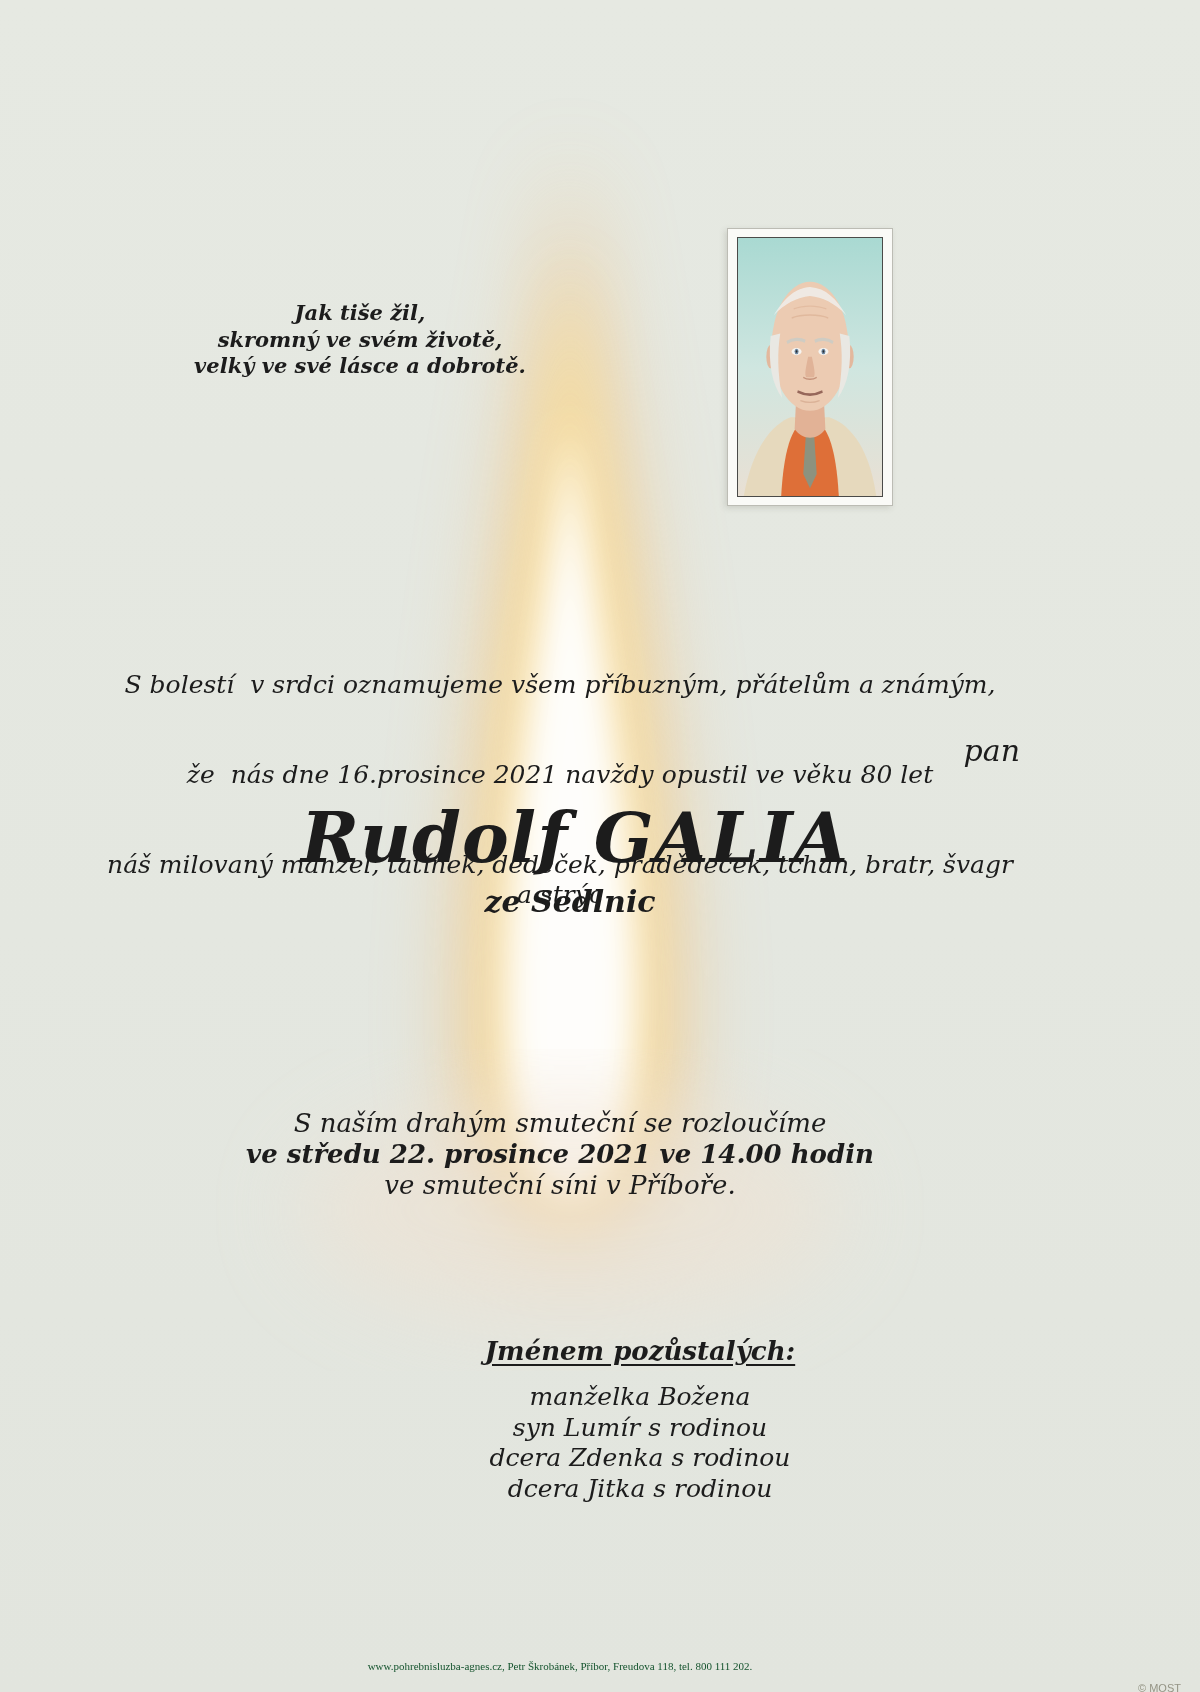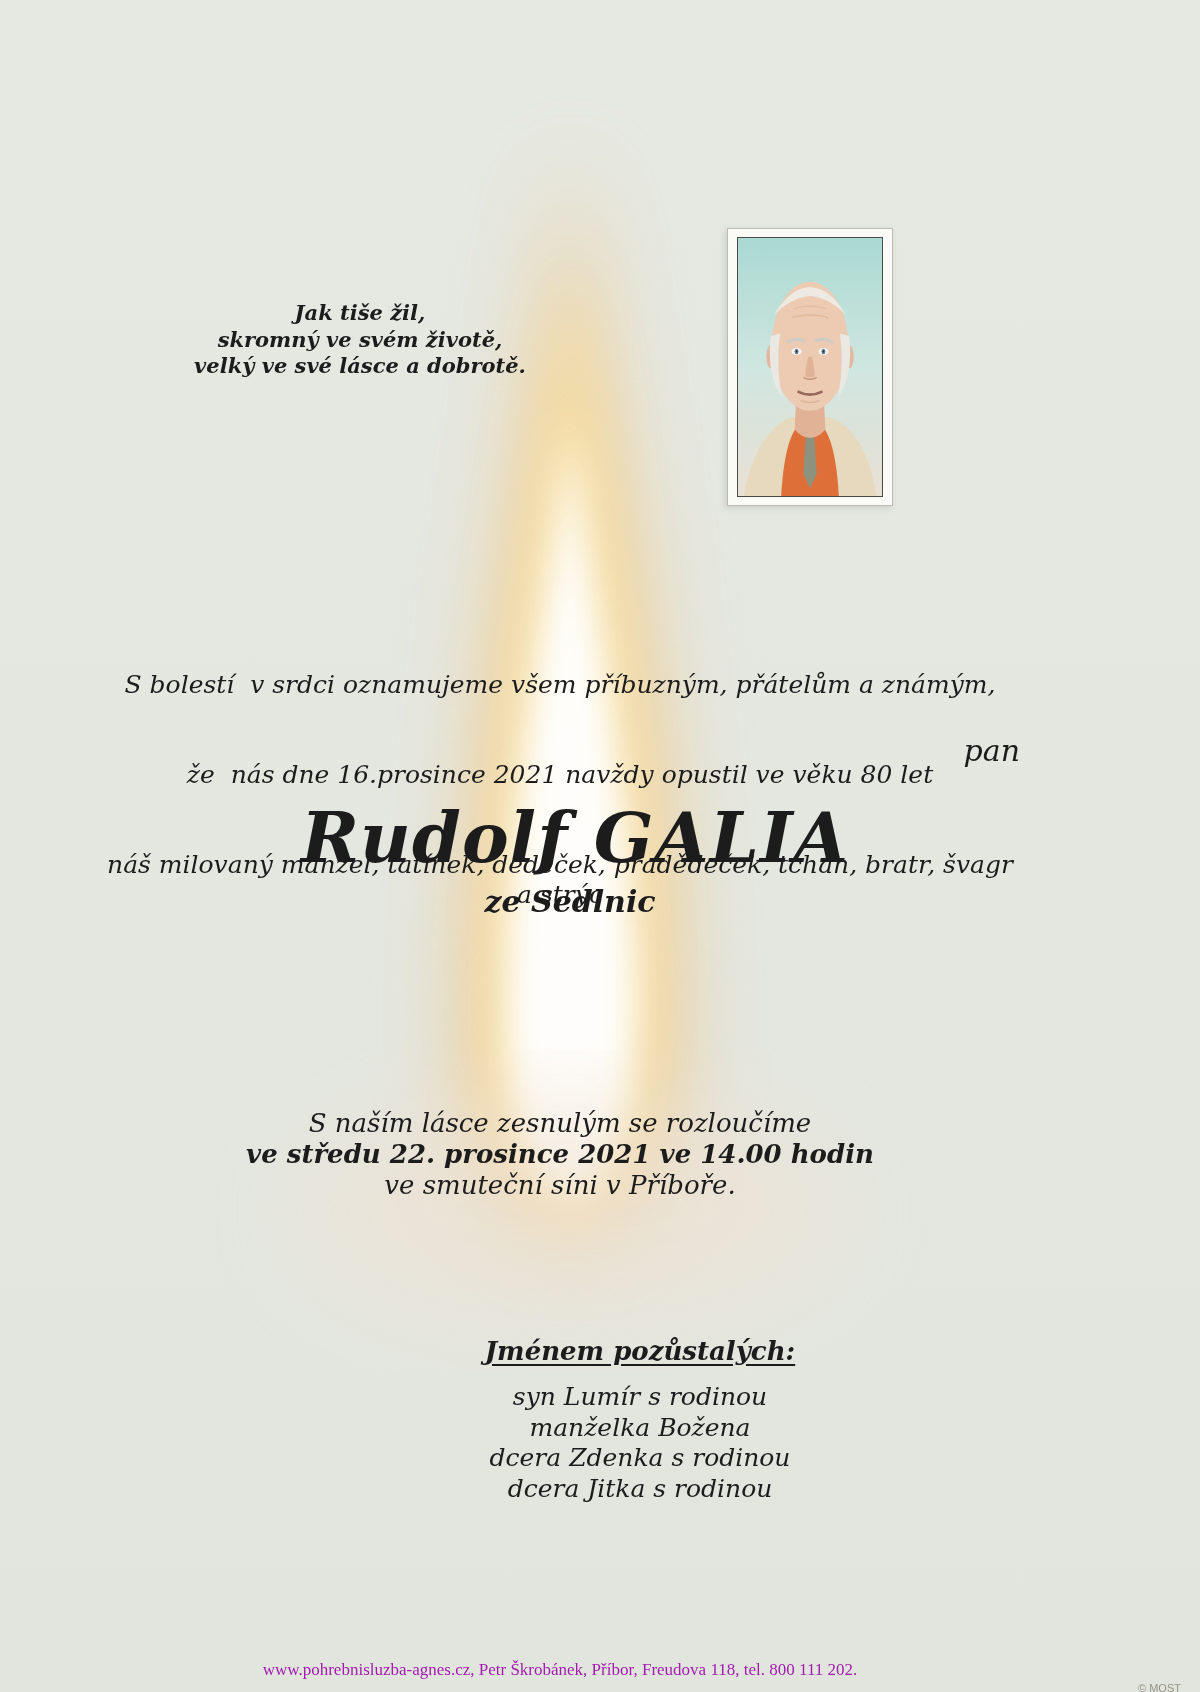--- a/index.html
+++ b/index.html
@@ -38,21 +38,21 @@
 
   #honorific{left:100px;top:733px;width:920px;font-size:30px;text-align:right;}
   #deceased-name{left:100px;top:796px;width:950px;font-size:70px;letter-spacing:1px;}
   #origin{left:100px;top:884px;width:940px;font-size:30px;}
 
   #farewell{left:100px;top:1108px;width:920px;font-size:26px;line-height:31px;}
 
   #survivors-heading{left:340px;top:1336px;width:600px;font-size:26px;text-decoration:underline;text-underline-offset:4px;}
   #survivors-list{left:340px;top:1382px;width:600px;font-size:25px;line-height:30.5px;}
 
-  #footer-line{left:160px;top:1660px;width:800px;font-size:17px;color:#a21caf;
+  #footer-line{left:160px;top:1660px;width:800px;font-size:11px;color:#14532d;
     font-family:"Liberation Serif","DejaVu Serif",serif;}
 
   #watermark{left:1138px;top:1682px;font-size:11px;color:rgba(135,134,118,0.85);
     font-family:"Liberation Sans","DejaVu Sans",sans-serif;}
 </style>
 </head>
 <body>
 
 <div class="abs" id="flame">
   <svg width="1200" height="1692" viewBox="0 0 1200 1692">
@@ -144,28 +144,28 @@
   <div>náš milovaný manžel, tatínek, dědeček, pradědeček, tchán, bratr, švagr a strýc</div>
 </div>
 
 <div class="abs ctr it" id="honorific">pan</div>
 
 <div class="abs ctr it bd" id="deceased-name">Rudolf GALIA</div>
 
 <div class="abs ctr it bd" id="origin">ze Sedlnic</div>
 
 <div class="abs ctr it" id="farewell">
-  <div>S naším lásce zesnulým se rozloučíme</div>
+  <div>S naším drahým smuteční se rozloučíme</div>
   <div class="bd">ve středu 22. prosince 2021 ve 14.00 hodin</div>
   <div>ve smuteční síni v Příboře.</div>
 </div>
 
 <div class="abs ctr it bd" id="survivors-heading">Jménem pozůstalých:</div>
 <div class="abs ctr it" id="survivors-list">
+  <div>manželka Božena</div>
   <div>syn Lumír s rodinou</div>
-  <div>manželka Božena</div>
   <div>dcera Zdenka s rodinou</div>
   <div>dcera Jitka s rodinou</div>
 </div>
 
 <div class="abs ctr" id="footer-line">www.pohrebnisluzba-agnes.cz, Petr Škrobánek, Příbor, Freudova 118, tel. 800 111 202.</div>
 
 <div class="abs" id="watermark">© MOST</div>
 
 </body></html>

